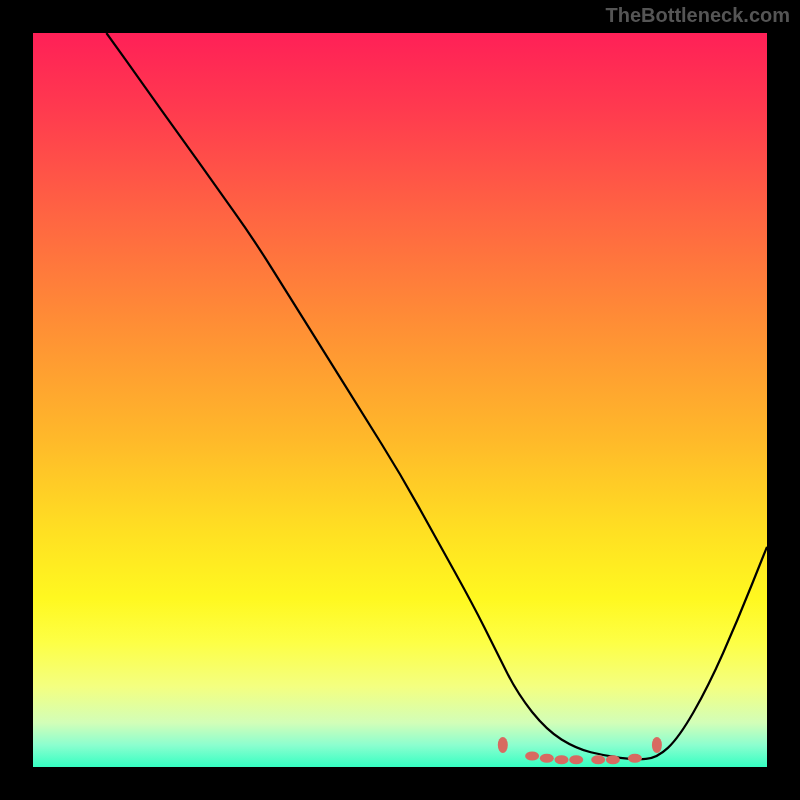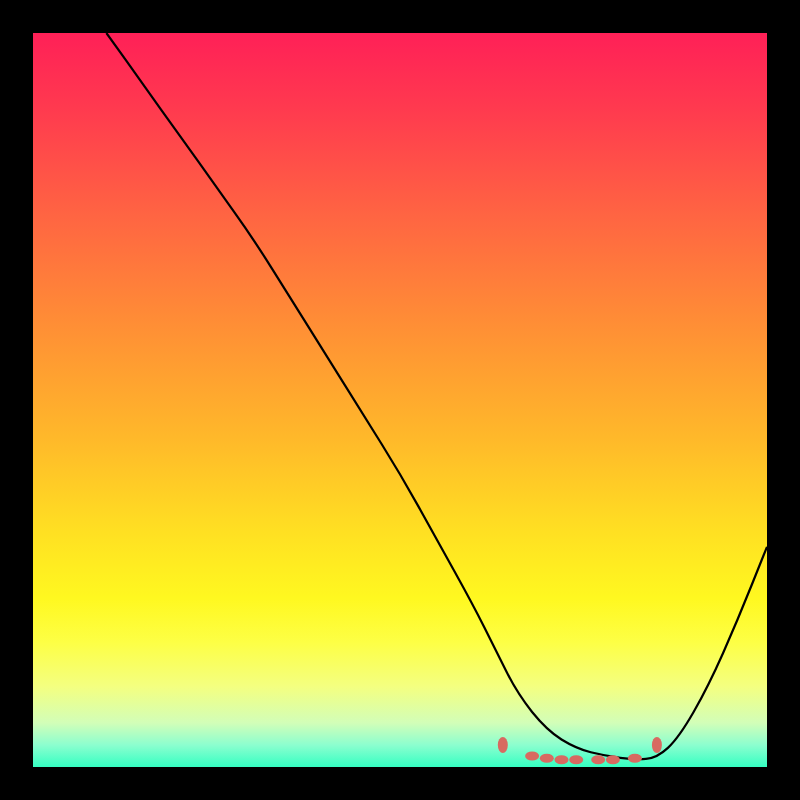--- a/index.html
+++ b/index.html
@@ -61,20 +61,21 @@
   }
   .dots circle, .dots ellipse {
     fill: #d86a61;
   }
 </style>
 </head>
 <body>
 
 <div class="container">
 
+  <div class="watermark">TheBottleneck.com</div>
 
   <div class="plot-area">
     <svg class="curve-svg" viewBox="0 0 734 734">
 
       <path id="curve-path" class="curve-path" d="M 73.4 0.0 Q 73.4 0.0 91.8 25.7 Q 110.1 51.4 128.4 77.1 Q 146.8 102.8 165.2 128.4 Q 183.5 154.1 201.8 179.8 Q 220.2 205.5 238.5 234.9 Q 256.9 264.2 275.3 293.6 Q 293.6 323.0 312.0 352.3 Q 330.3 381.7 348.6 411.0 Q 367.0 440.4 385.4 473.4 Q 403.7 506.5 422.1 539.5 Q 440.4 572.5 451.4 594.5 Q 462.4 616.6 473.4 638.6 Q 484.4 660.6 499.1 679.0 Q 513.8 697.3 528.5 706.5 Q 543.2 715.6 557.8 719.3 Q 572.5 723.0 587.2 724.8 Q 601.9 726.7 612.9 725.9 Q 623.9 725.2 634.9 714.9 Q 645.9 704.6 660.6 679.0 Q 675.3 653.3 690.0 620.2 Q 704.6 587.2 719.3 550.5 T 734.0 513.8"></path>
 
       <g id="dots" class="dots">
           <ellipse cx="469.8" cy="712.0" rx="5" ry="8"></ellipse>
           <ellipse cx="499.1" cy="723.0" rx="7" ry="4.5"></ellipse>
           <ellipse cx="513.8" cy="725.2" rx="7" ry="4.5"></ellipse>

